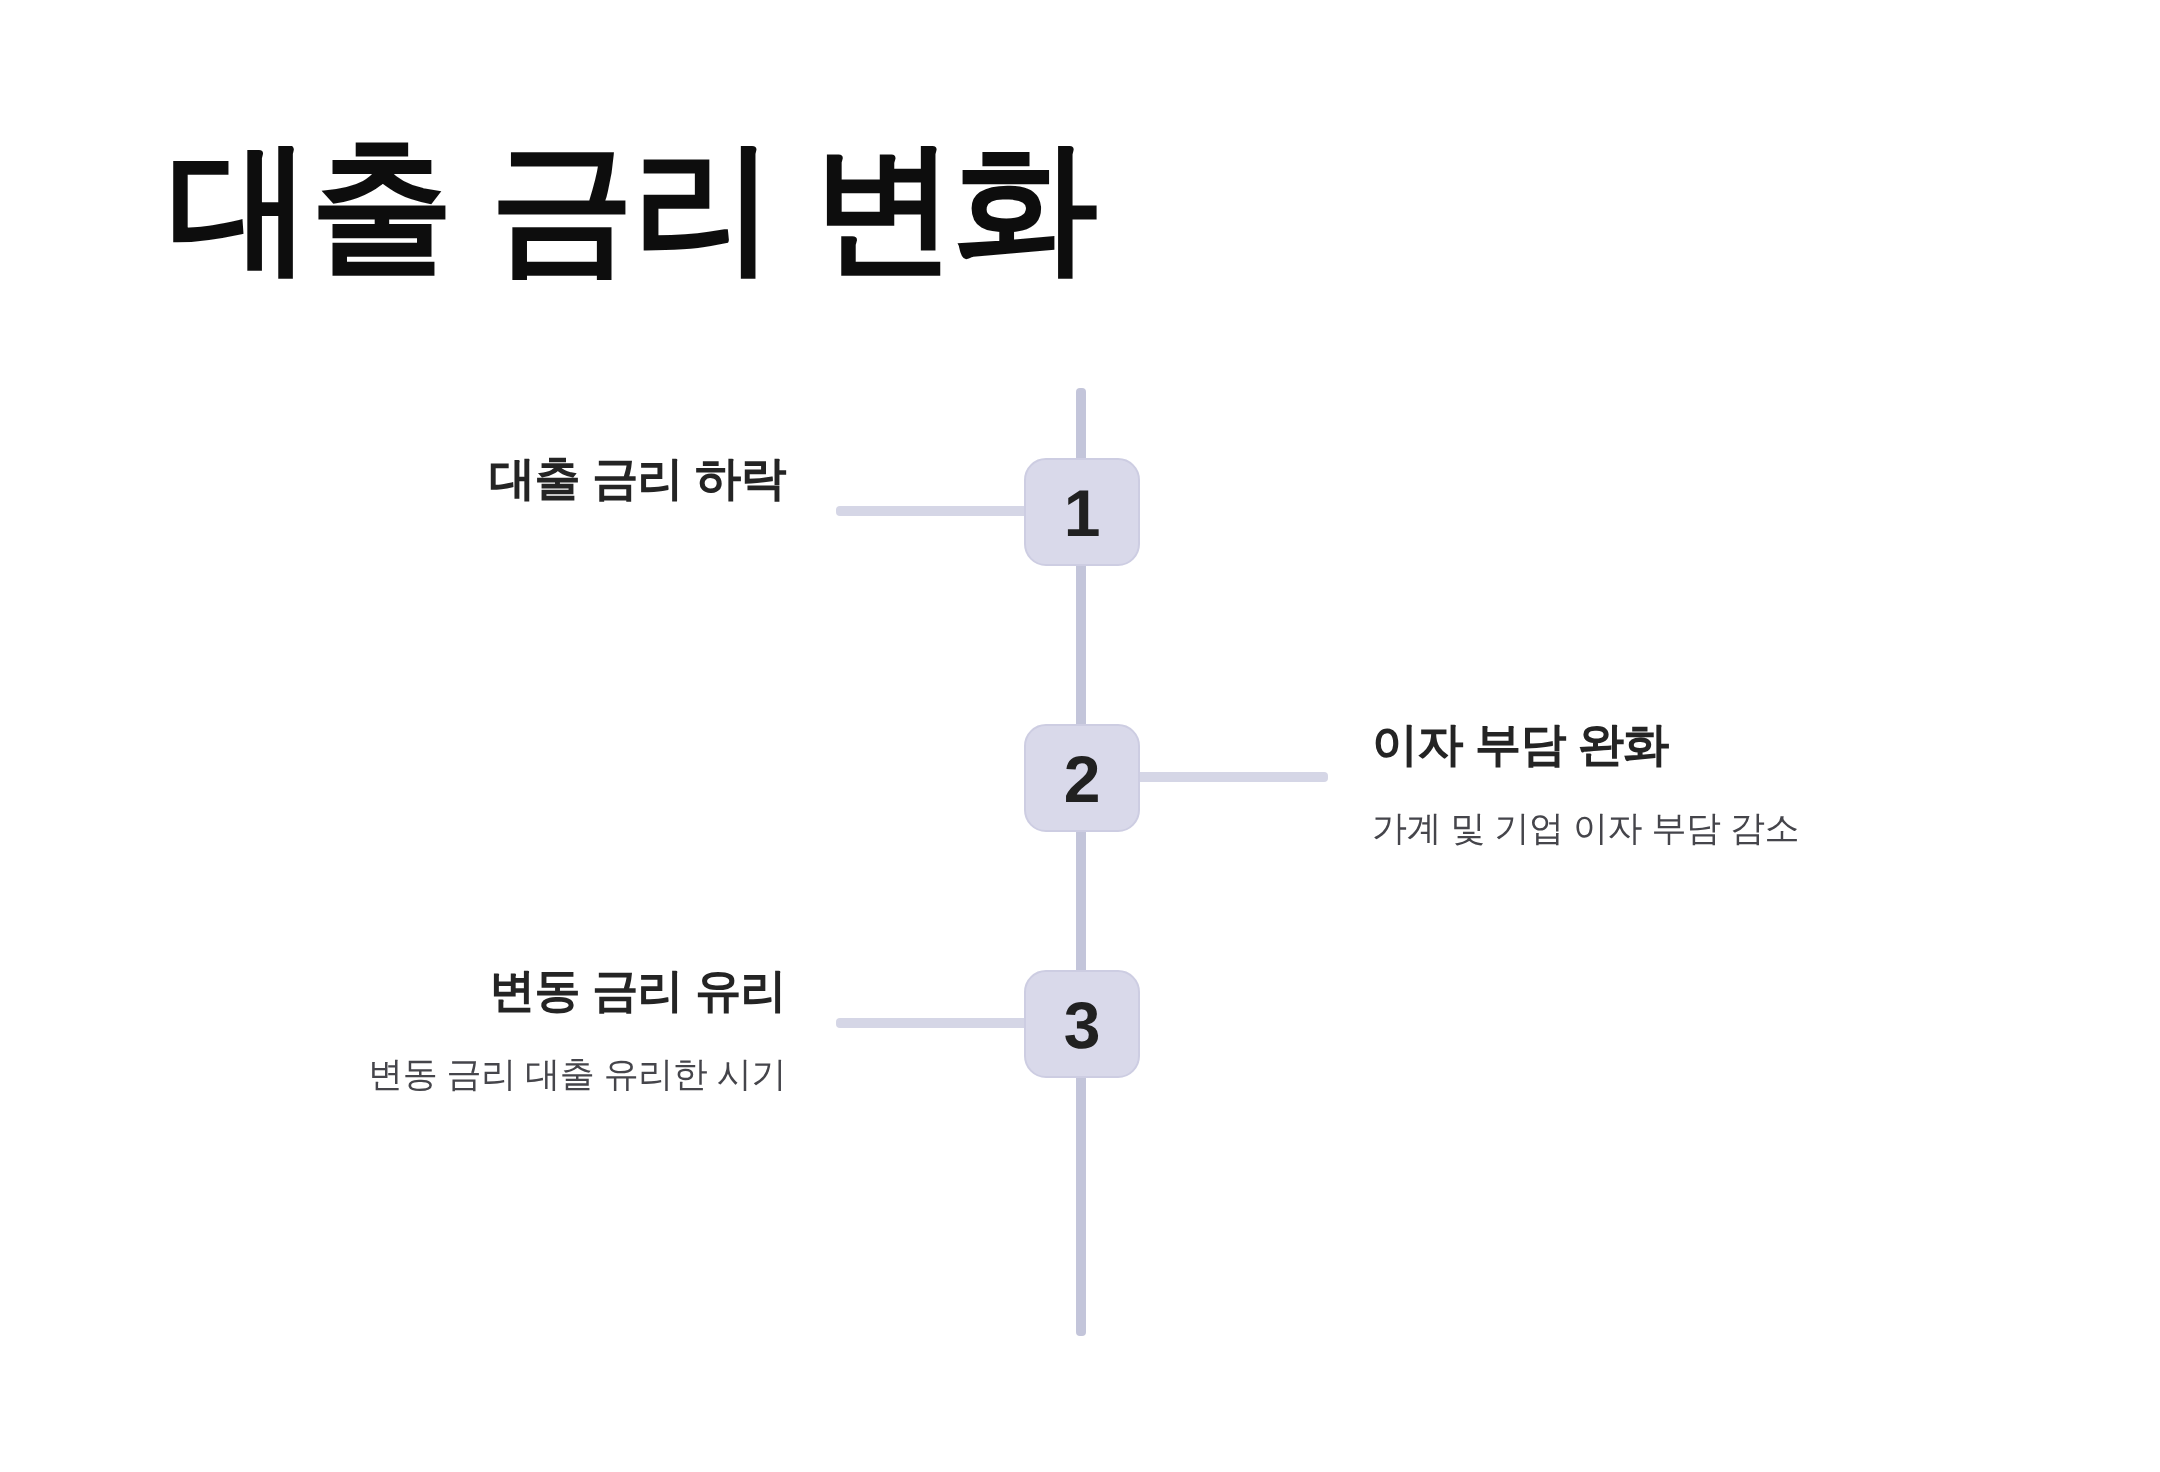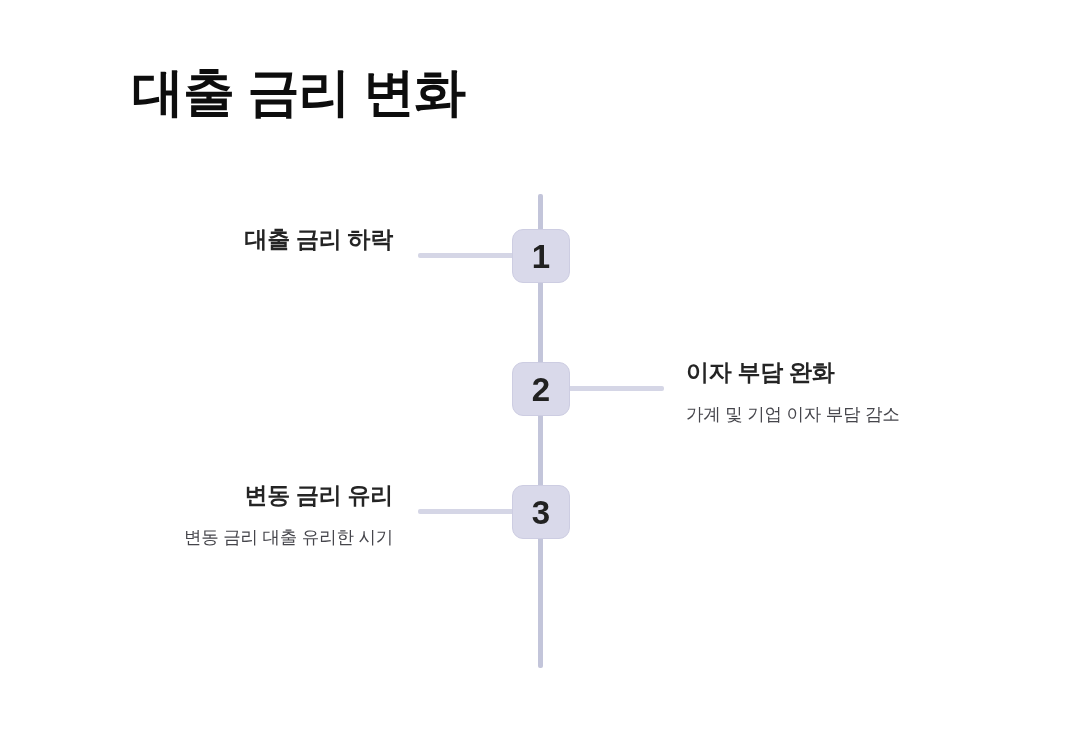--- a/index.html
+++ b/index.html
@@ -23,27 +23,26 @@
     top: 0;
     width: 1080px;
     height: 736px;
   }
 
   
   .page-title {
     position: absolute;
     left: 84px;
     top: 62px;
-    font-size: 52px;
+    font-size: 72px;
     font-weight: 700;
     color: #0d0d0d;
     letter-spacing: -1px;
     line-height: 1.18;
     white-space: nowrap;
-    margin-left: 48px;
   }
 
   
   .timeline-axis {
     position: absolute;
     left: 538px;
     top: 194px;
     width: 5px;
     height: 474px;
     background: #c3c5da;

